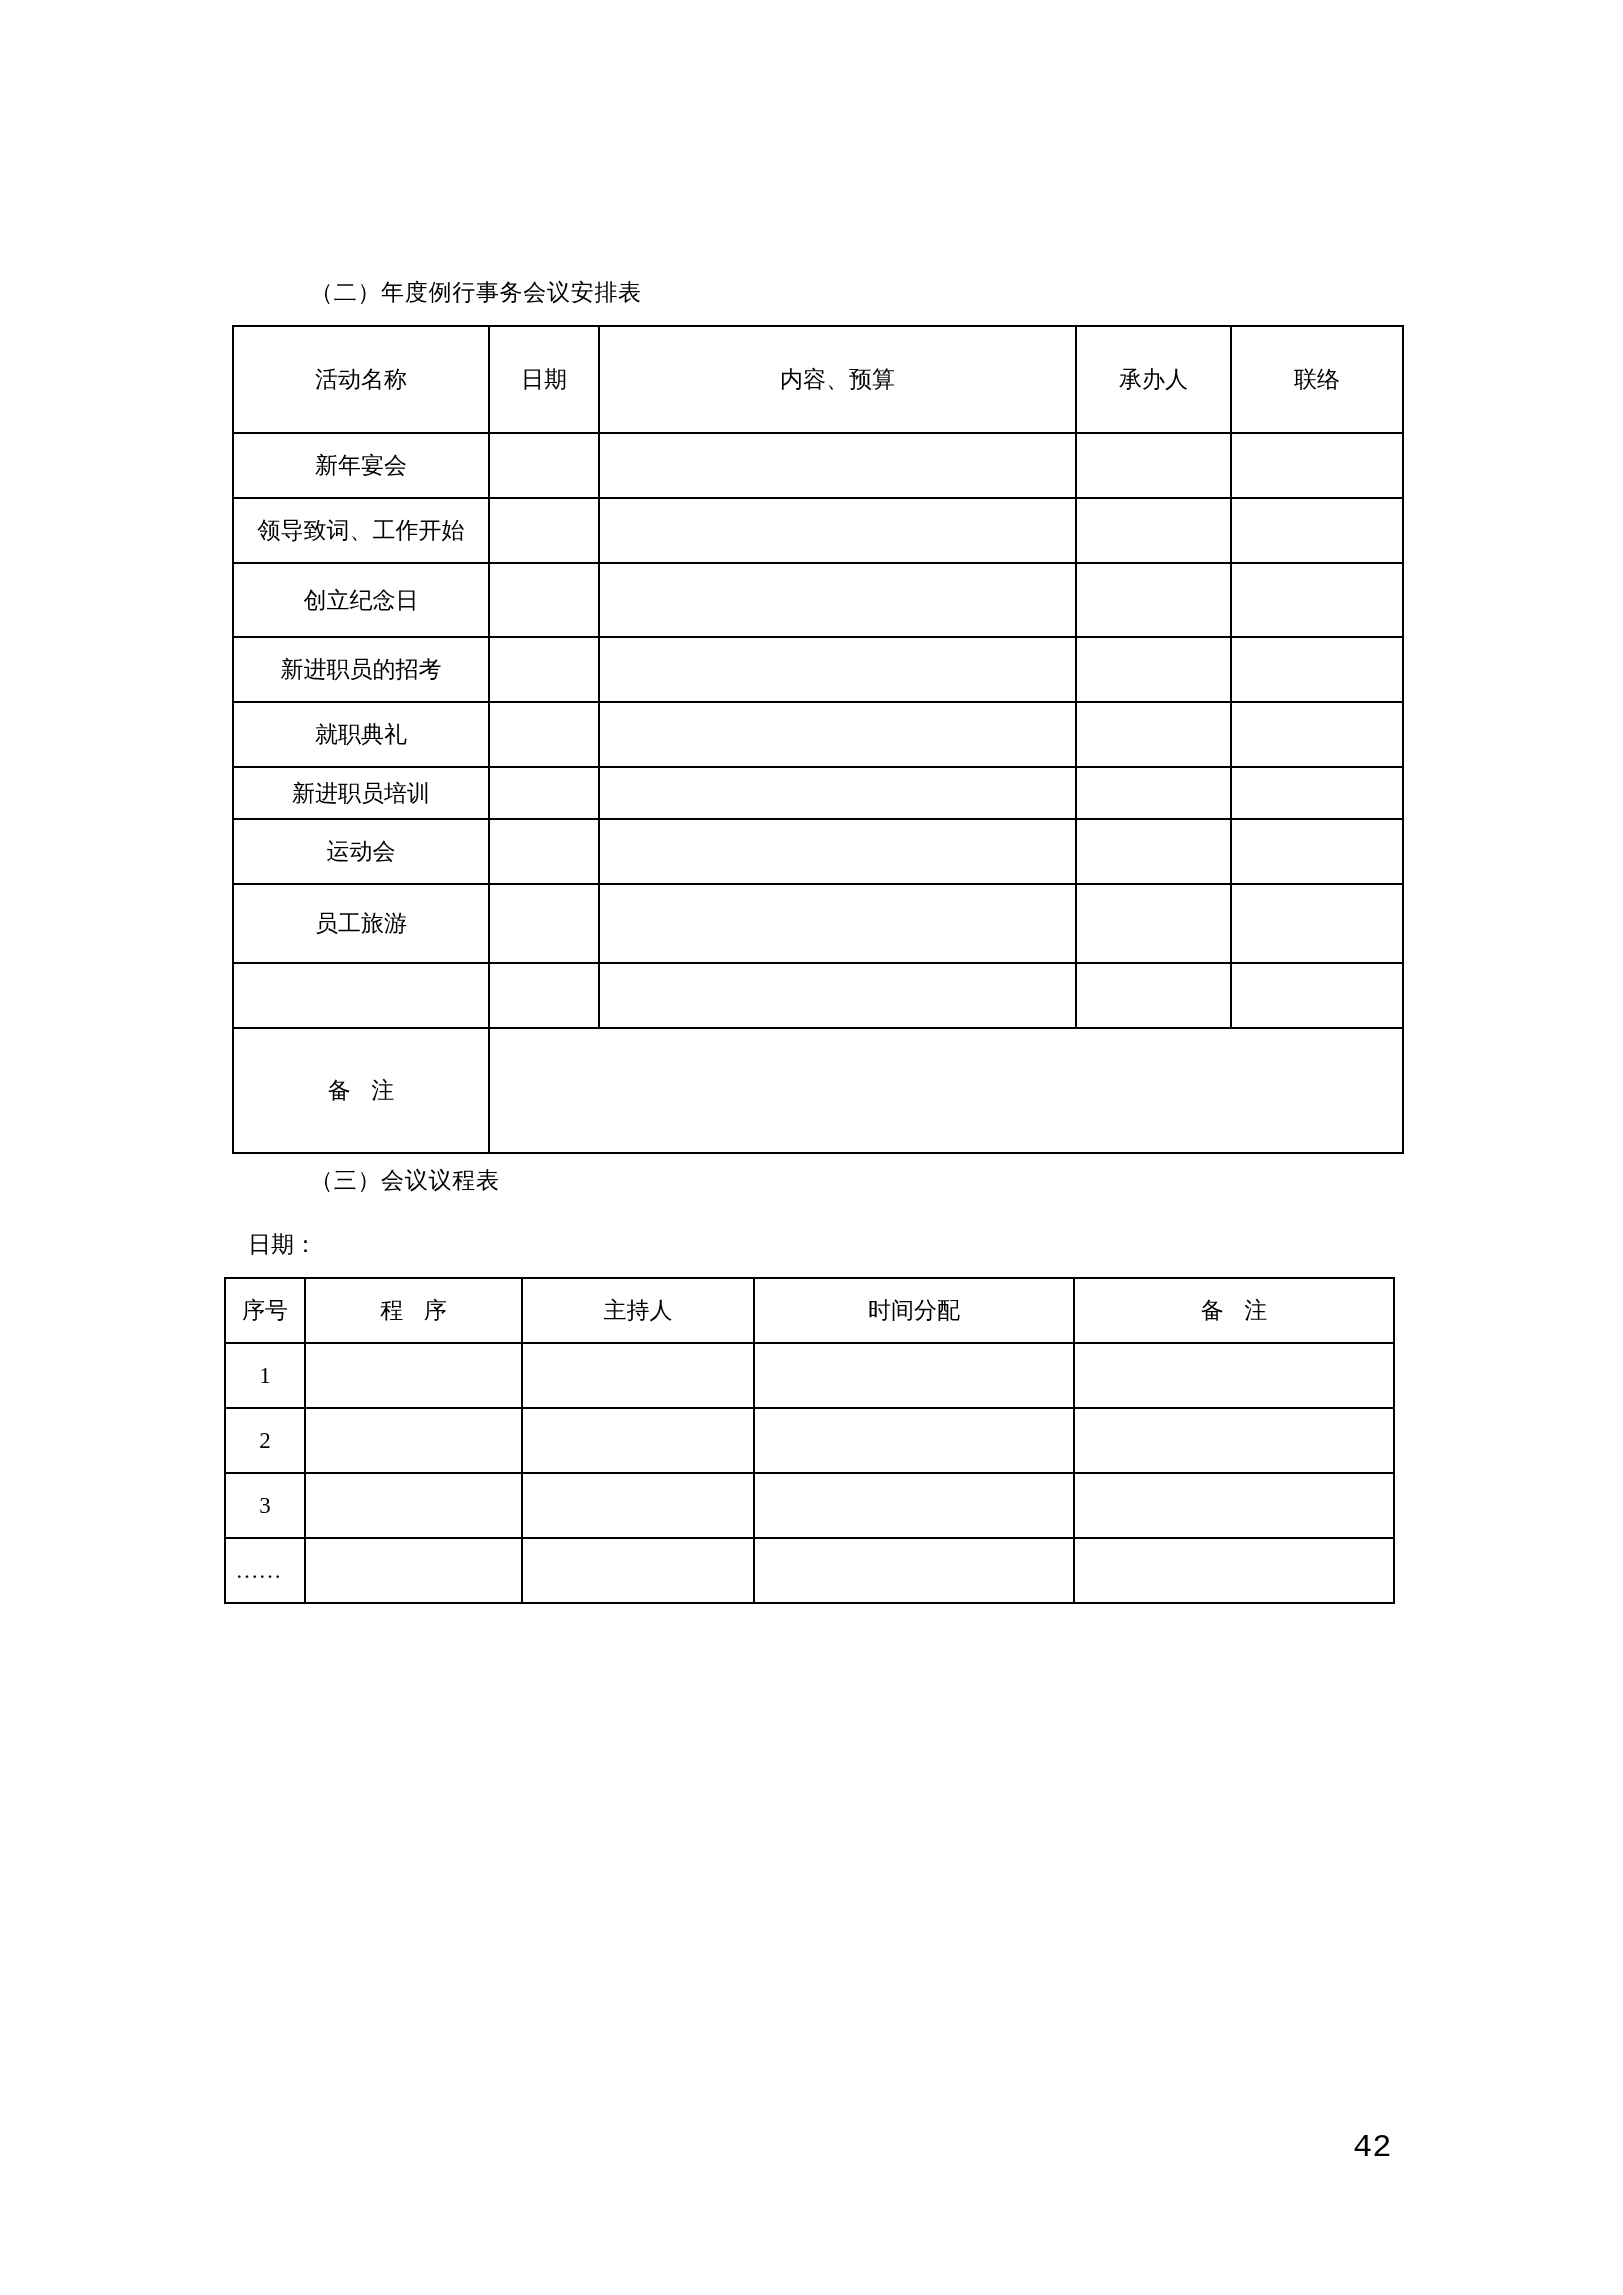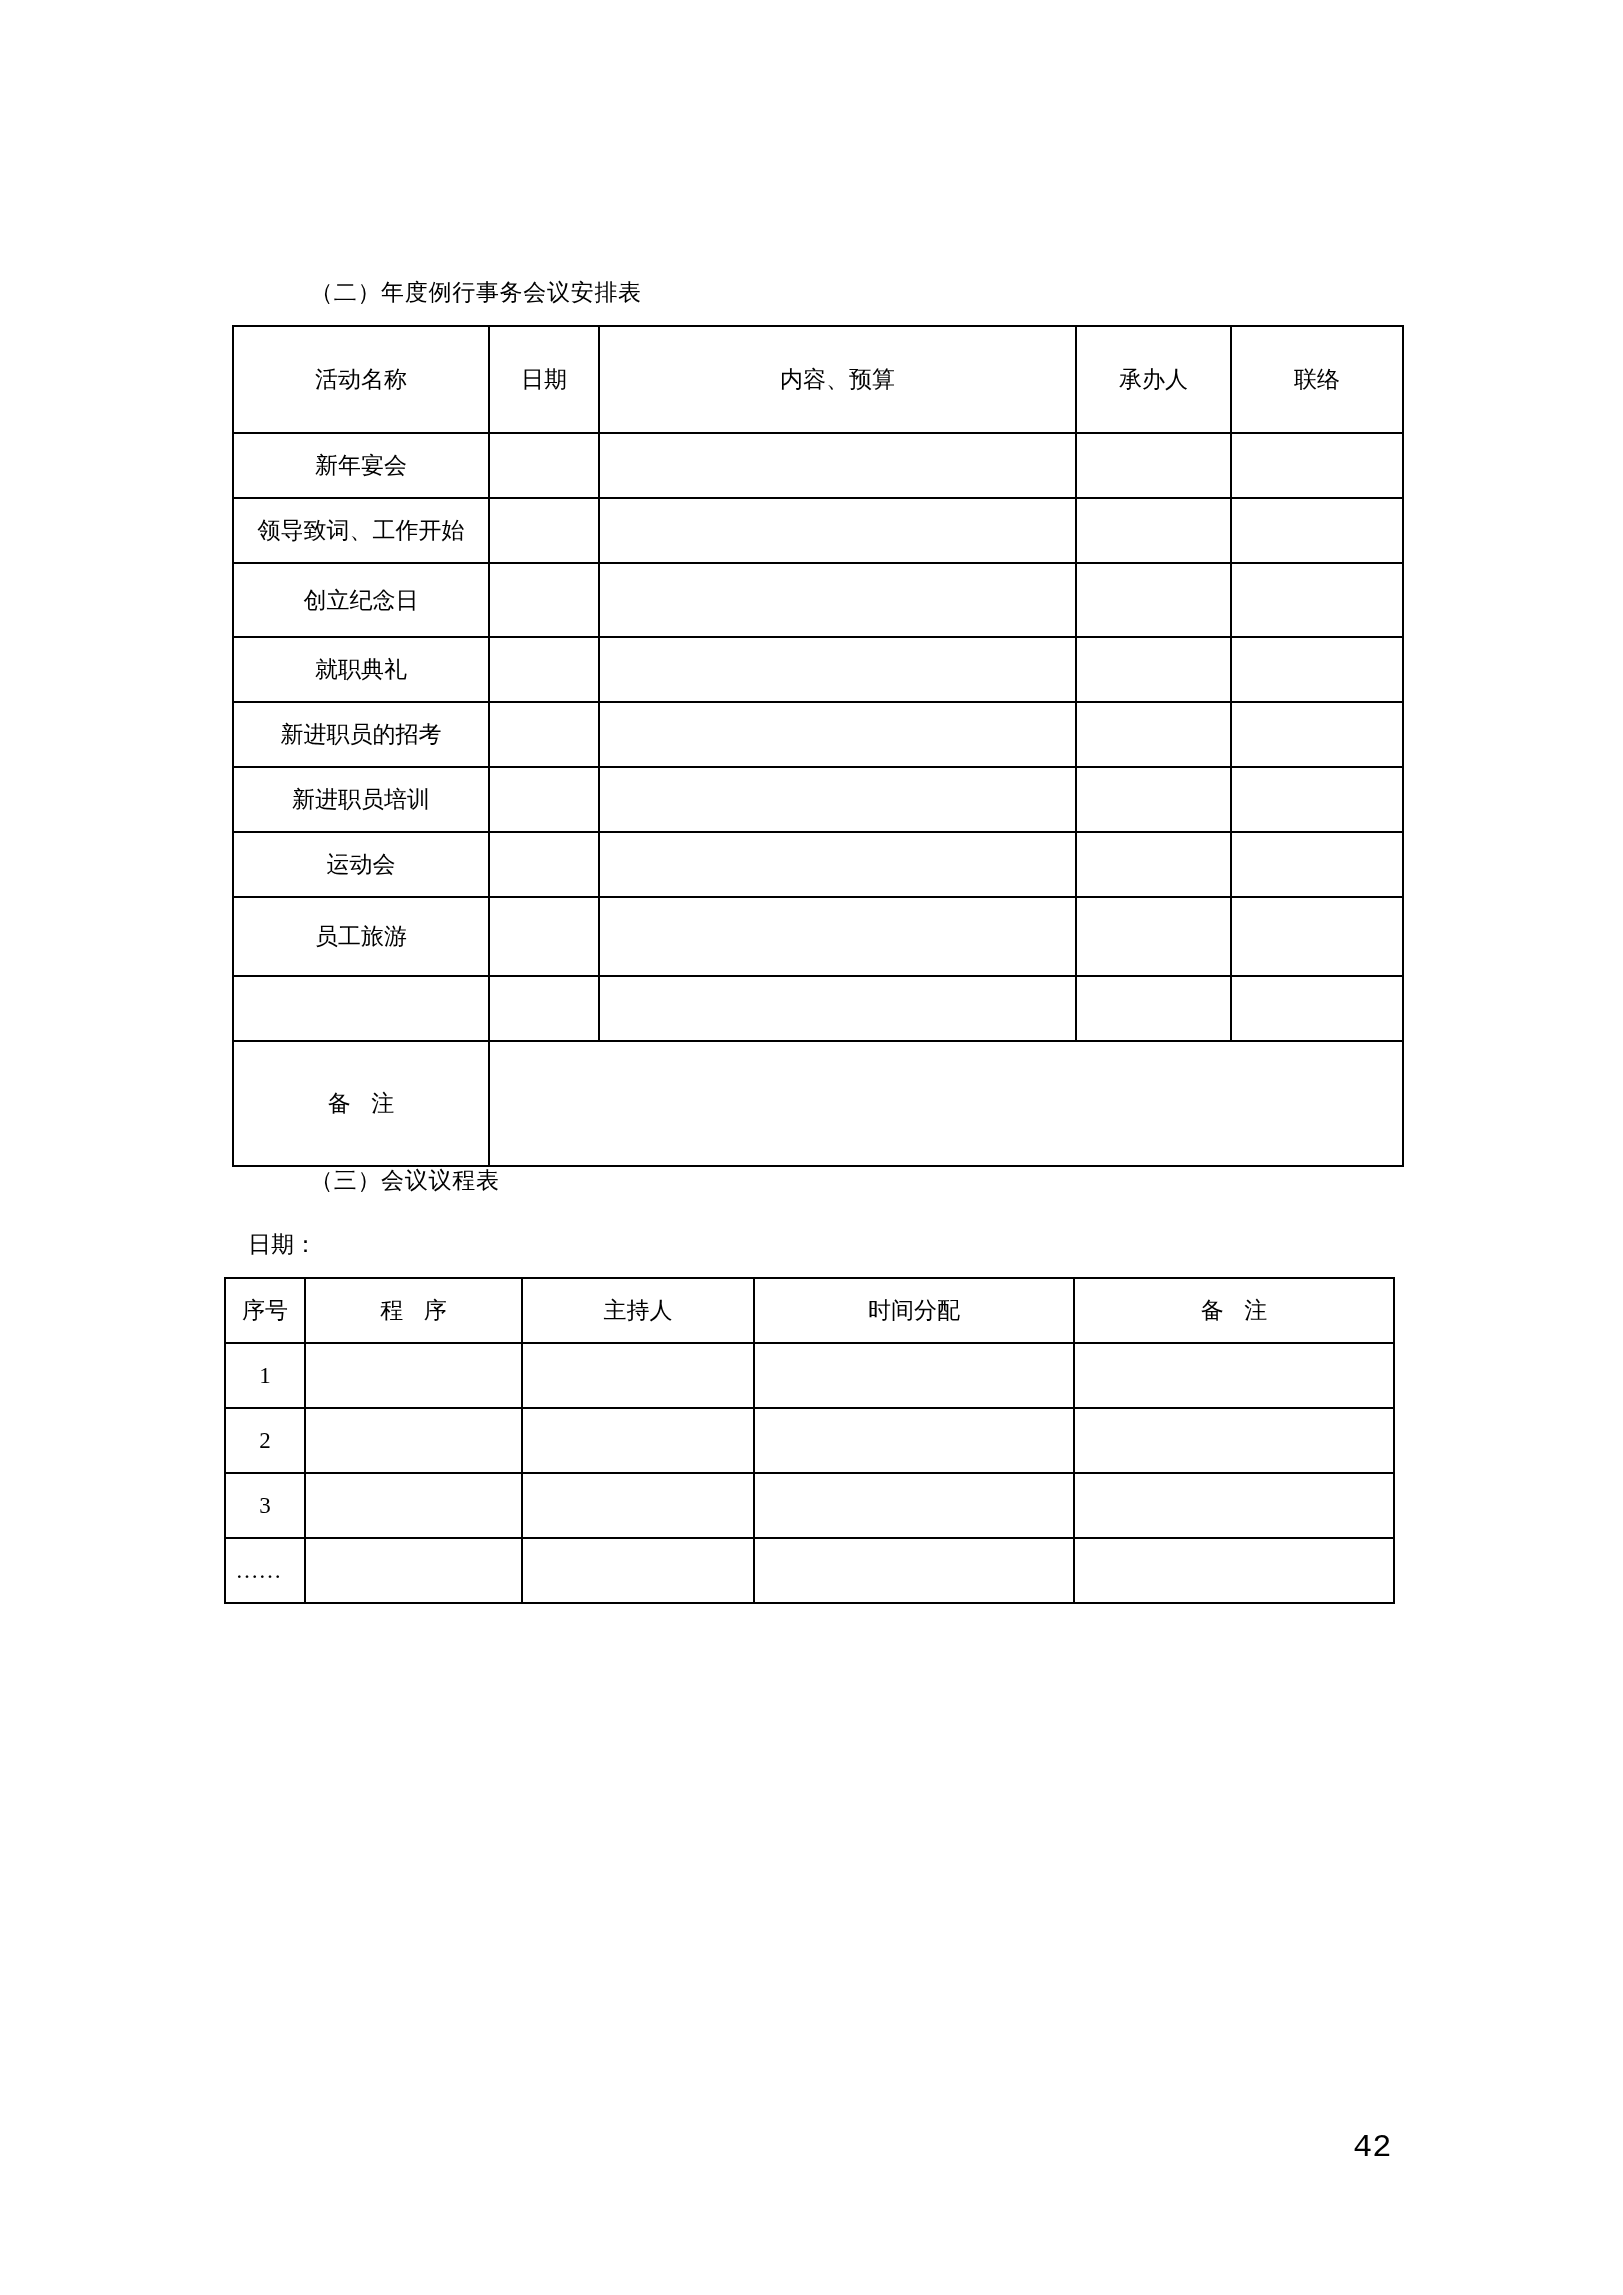--- a/index.html
+++ b/index.html
@@ -87,34 +87,34 @@
     <td class="editable"></td>
   </tr>
   <tr style="height:74px;">
     <td><span class="cell-text">创立纪念日</span></td>
     <td class="editable"></td>
     <td class="editable"></td>
     <td class="editable"></td>
     <td class="editable"></td>
   </tr>
   <tr style="height:65px;">
+    <td><span class="cell-text">新进职员的招考</span></td>
+    <td class="editable"></td>
+    <td class="editable"></td>
+    <td class="editable"></td>
+    <td class="editable"></td>
+  </tr>
+  <tr style="height:65px;">
     <td><span class="cell-text">就职典礼</span></td>
     <td class="editable"></td>
     <td class="editable"></td>
     <td class="editable"></td>
     <td class="editable"></td>
   </tr>
-  <tr style="height:65px;">
-    <td><span class="cell-text">新进职员的招考</span></td>
-    <td class="editable"></td>
-    <td class="editable"></td>
-    <td class="editable"></td>
-    <td class="editable"></td>
-  </tr>
-  <tr style="height:65px;">
+  <tr style="height:52px;">
     <td><span class="cell-text">新进职员培训</span></td>
     <td class="editable"></td>
     <td class="editable"></td>
     <td class="editable"></td>
     <td class="editable"></td>
   </tr>
   <tr style="height:65px;">
     <td><span class="cell-text">运动会</span></td>
     <td class="editable"></td>
     <td class="editable"></td>

